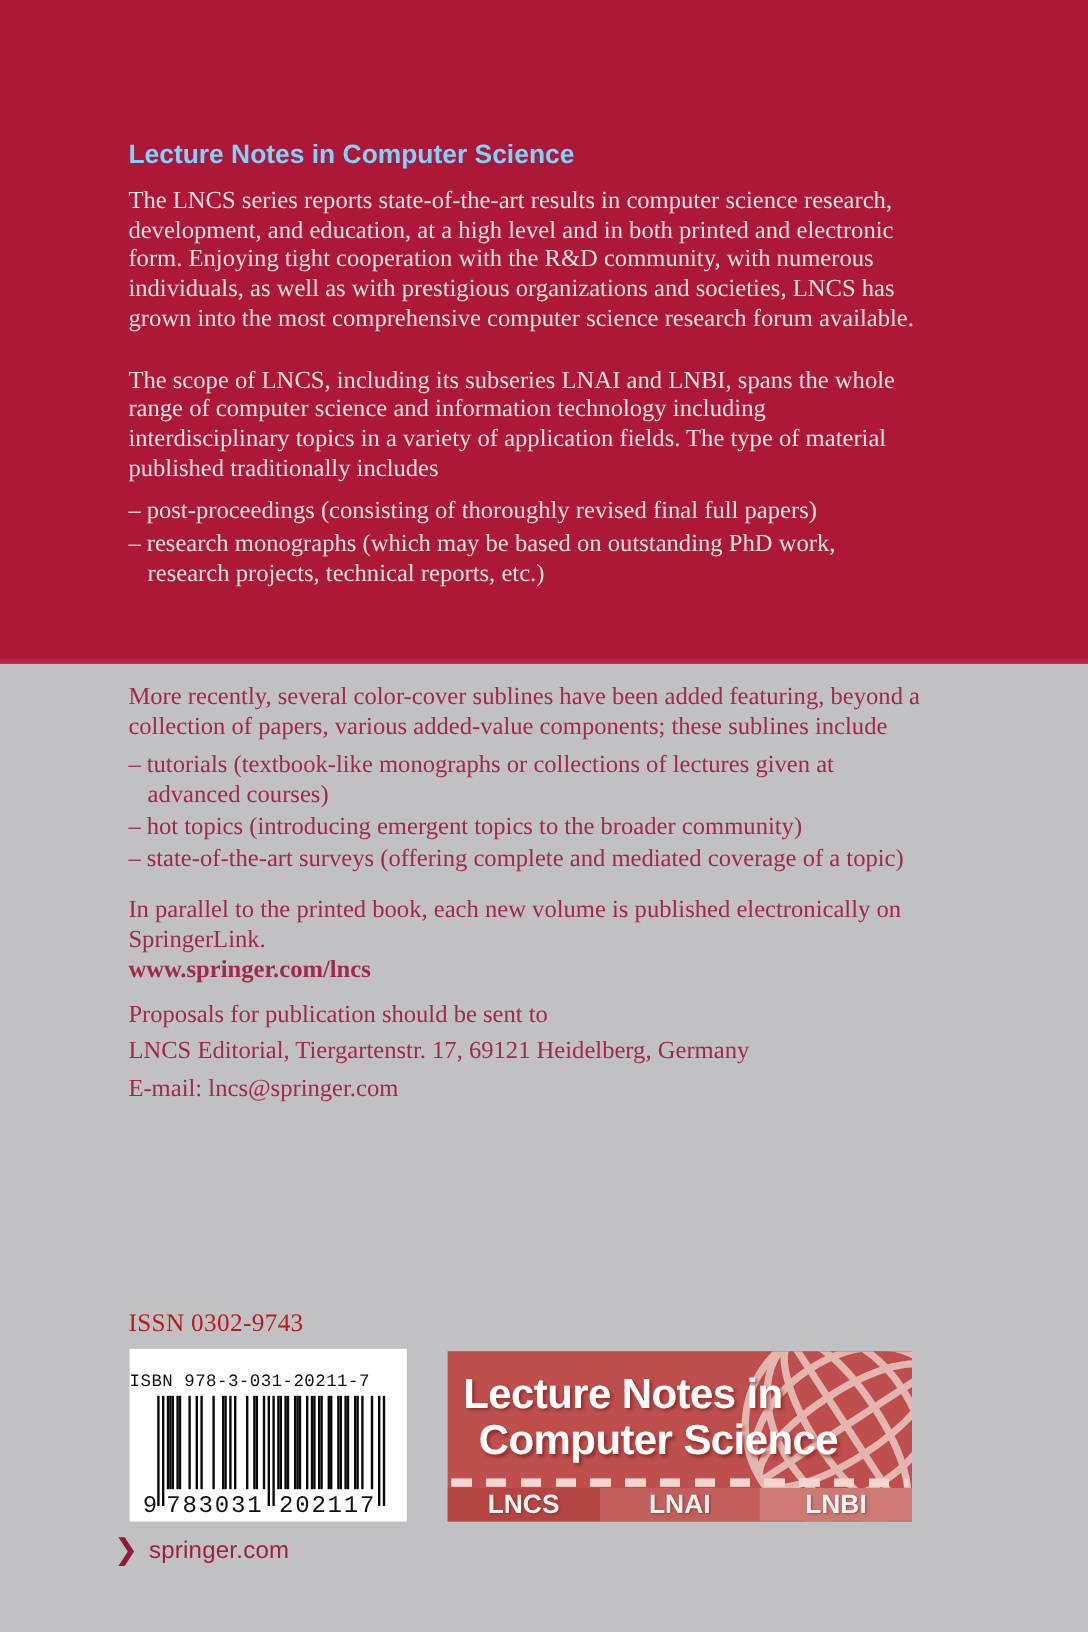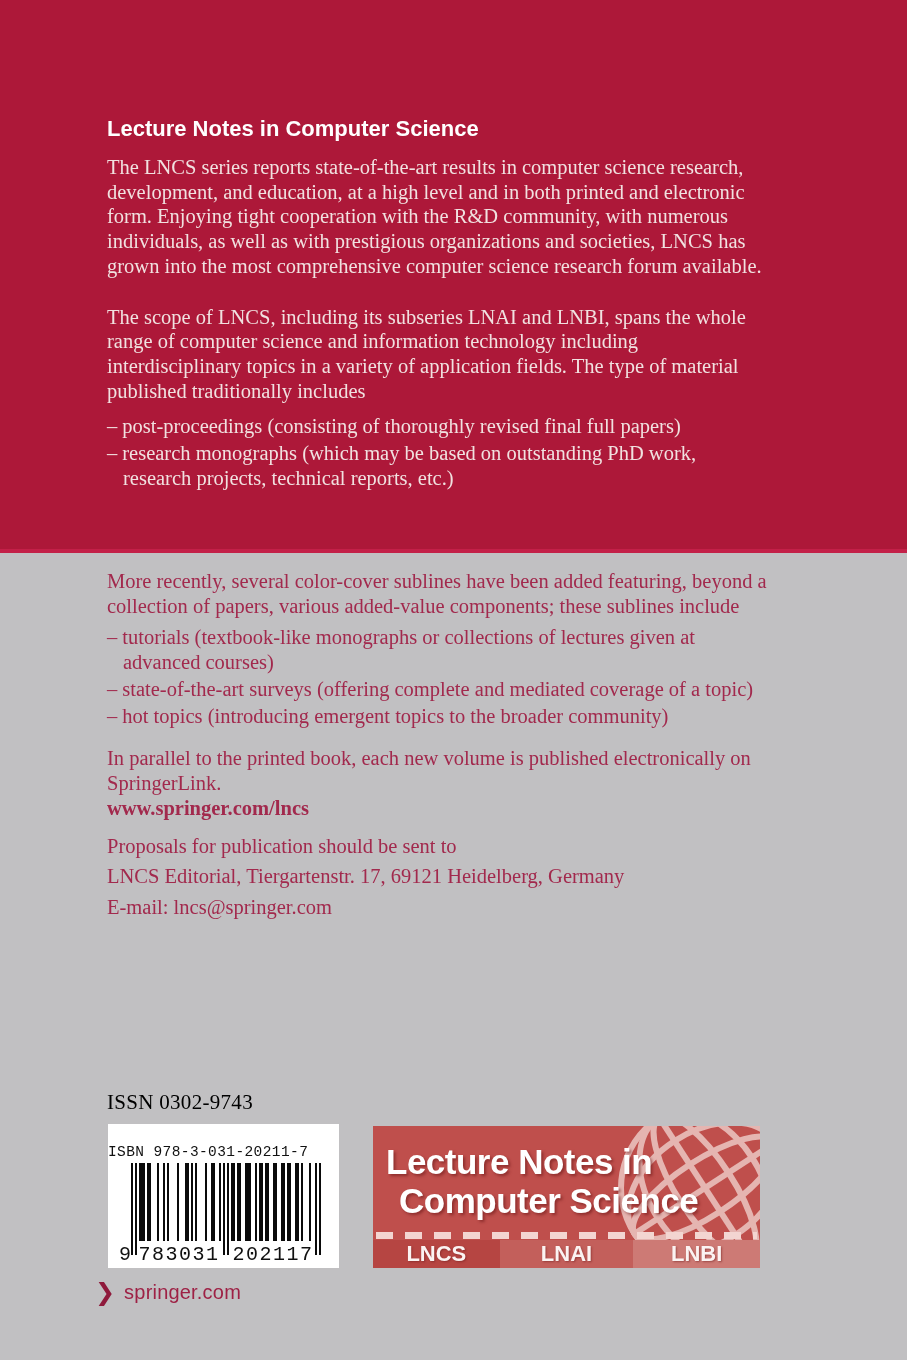--- a/index.html
+++ b/index.html
@@ -15,21 +15,21 @@
   .top-band{
     position:absolute;left:0;top:0;width:907px;height:553px;
     background:#ad1839;
     border-bottom:4px solid #c32048;
     box-sizing:border-box;
   }
   .top-inner{position:absolute;left:107px;top:116px;width:700px;}
   .series-heading{
     font-family:"Liberation Sans","DejaVu Sans",sans-serif;
     font-weight:bold;font-size:22px;line-height:26px;
-    color:#ffffff;margin:0 0 13px 0;
+    color:#7dd3fc;margin:0 0 13px 0;
   }
   .top-band p{margin:0;color:#f1e1e0;font-size:20.5px;line-height:24.7px;}
   .p-w1{width:680px;}
   .p-w2{width:648px;margin-top:26px !important;}
   .bullets{margin-top:11px;width:662px;}
   .bullet{padding-left:16px;text-indent:-16px;margin-bottom:2px;
           font-size:20.5px;line-height:25px;color:#f1e1e0;}
   .bullet .dash{margin-right:5px;}
 
   
@@ -46,21 +46,21 @@
   .gp3{margin-top:11px !important;}
   .bold-link{font-weight:bold;text-align:center;}
   .gp4{margin-top:13px !important;}
   .gp5{margin-top:6px !important;}
   .gp6{margin-top:6px !important;}
   a.plain{color:inherit;text-decoration:none;cursor:pointer;}
 
   
   .issn{
     position:absolute;left:107px;top:1090px;
-    font-size:21px;color:#000000;letter-spacing:0.3px;
+    font-size:21px;color:#b91c1c;letter-spacing:0.3px;
   }
 
   
   .barcode-box{
     position:absolute;left:108px;top:1124px;width:231px;height:144px;
     background:#ffffff;
   }
   .isbn-label{
     margin-top:20px;text-align:left;
     font-family:"Liberation Mono","DejaVu Sans Mono",monospace;
@@ -140,23 +140,23 @@
     </div>
   </div>
 
   <div class="gray-section">
     <div class="gray-inner">
       <p class="gp1">More recently, several color-cover sublines have been added featuring, beyond a collection of papers, various added-value components; these sublines include</p>
       <div class="bullets">
 
           <div class="bullet"><span class="dash">–</span><span>tutorials (textbook-like monographs or collections of lectures given at advanced courses)</span></div>
 
+          <div class="bullet"><span class="dash">–</span><span>hot topics (introducing emergent topics to the broader community)</span></div>
+
           <div class="bullet"><span class="dash">–</span><span>state-of-the-art surveys (offering complete and mediated coverage of a topic)</span></div>
-
-          <div class="bullet"><span class="dash">–</span><span>hot topics (introducing emergent topics to the broader community)</span></div>
         </div>
       <p class="gp2">In parallel to the printed book, each new volume is published electronically on SpringerLink.</p>
       <p>
         <a class="plain bold-link">www.springer.com/lncs</a>
       </p>
       <p class="gp4">Proposals for publication should be sent to</p>
       <p class="gp5">LNCS Editorial, Tiergartenstr. 17, 69121 Heidelberg, Germany</p>
       <p class="gp6">
         <a class="plain">E-mail: lncs@springer.com</a>
       </p>

